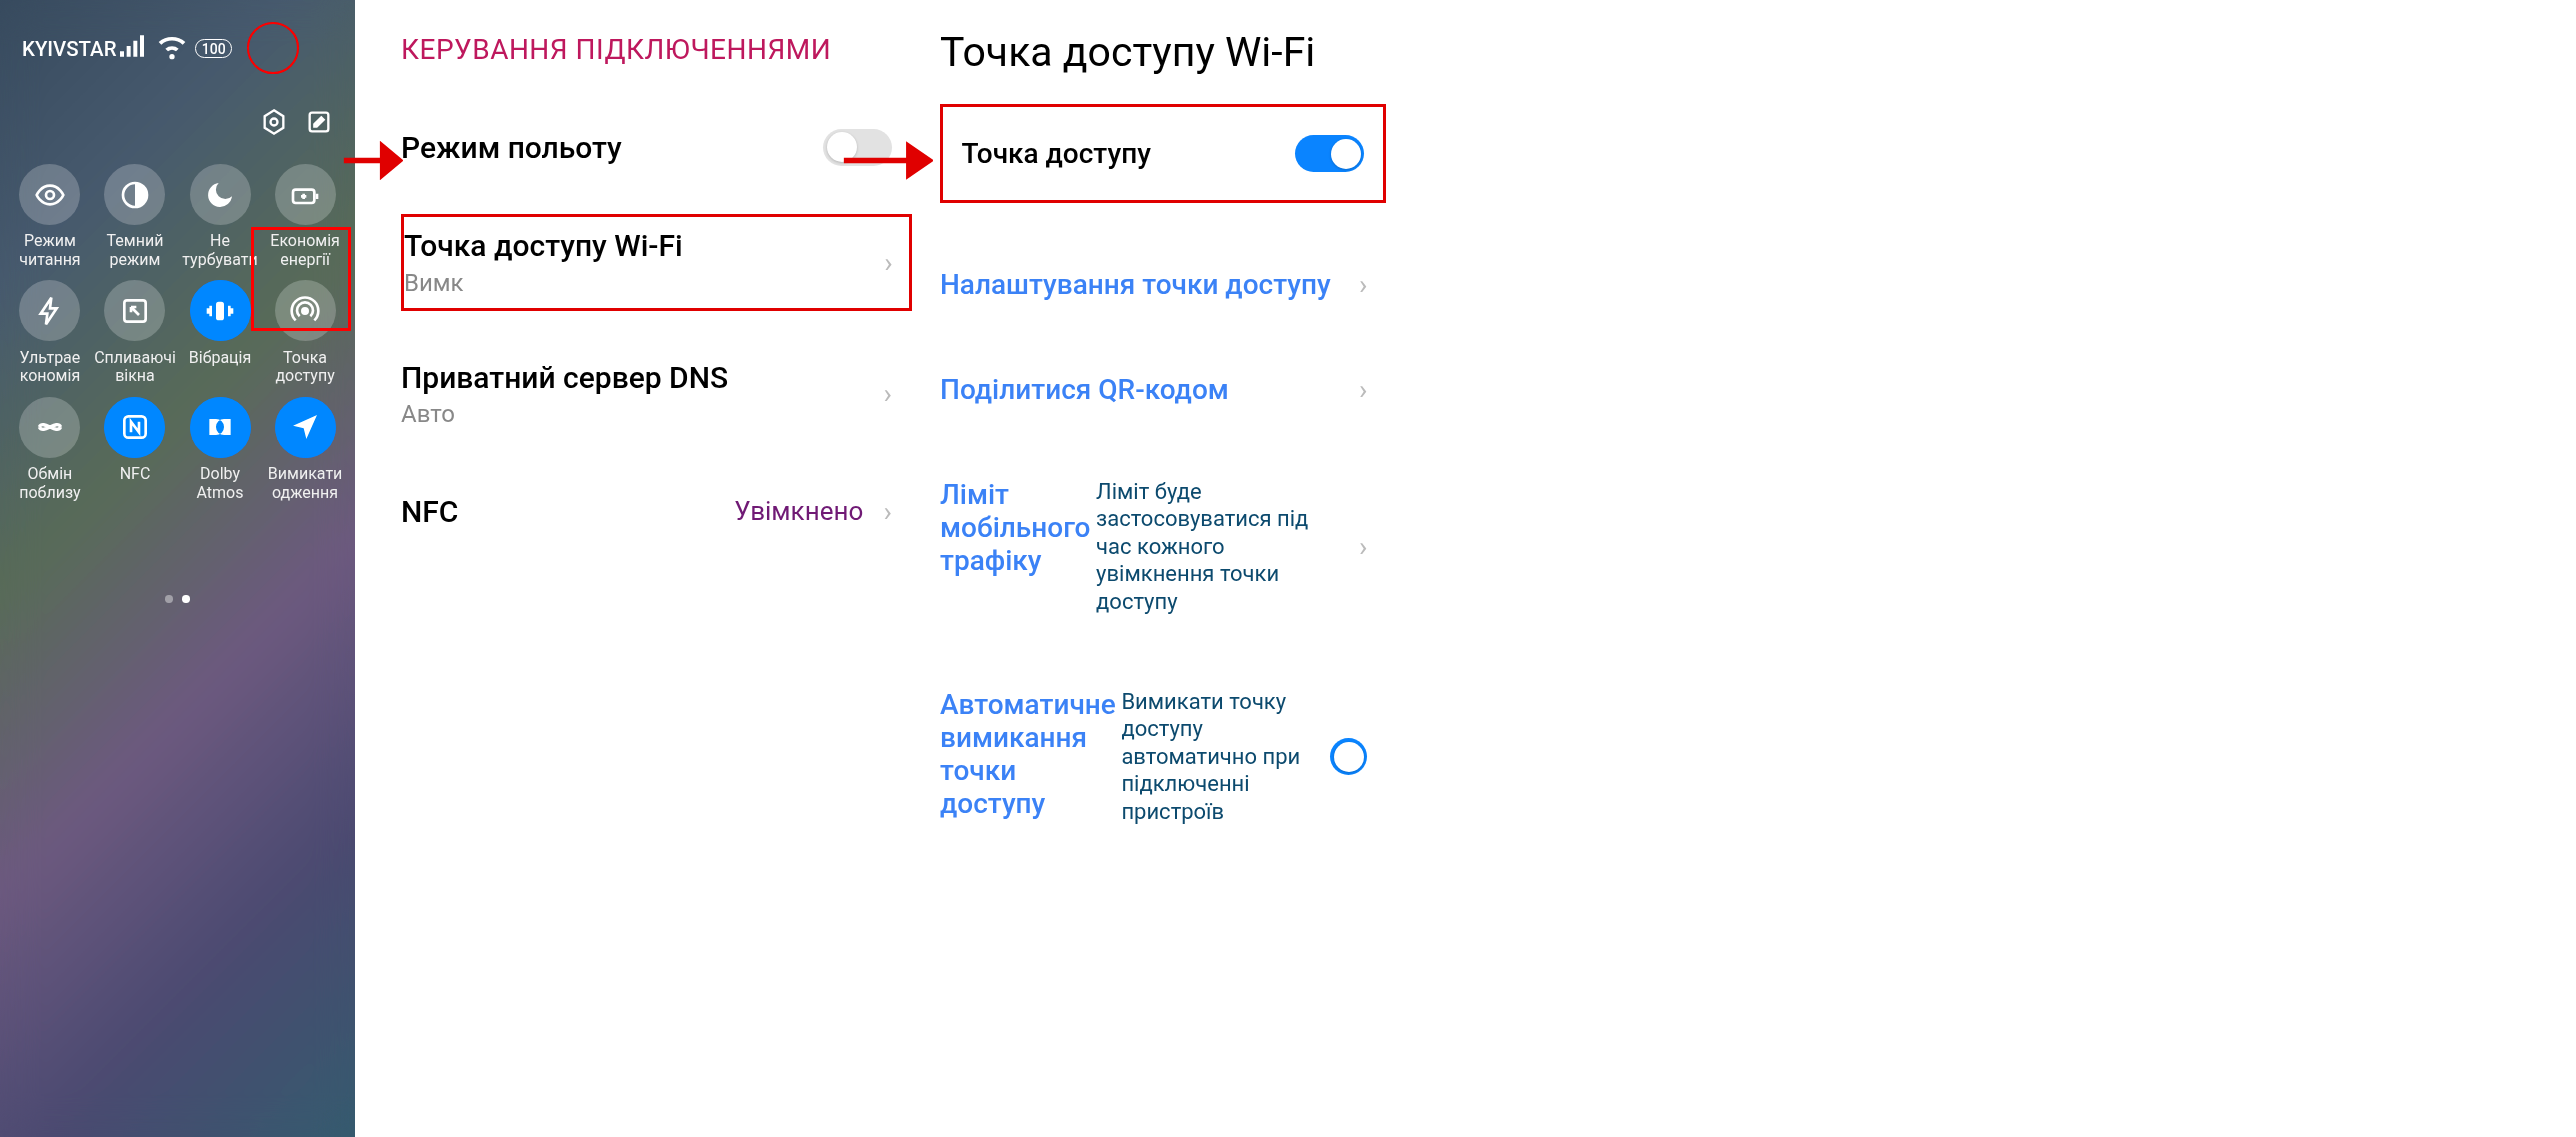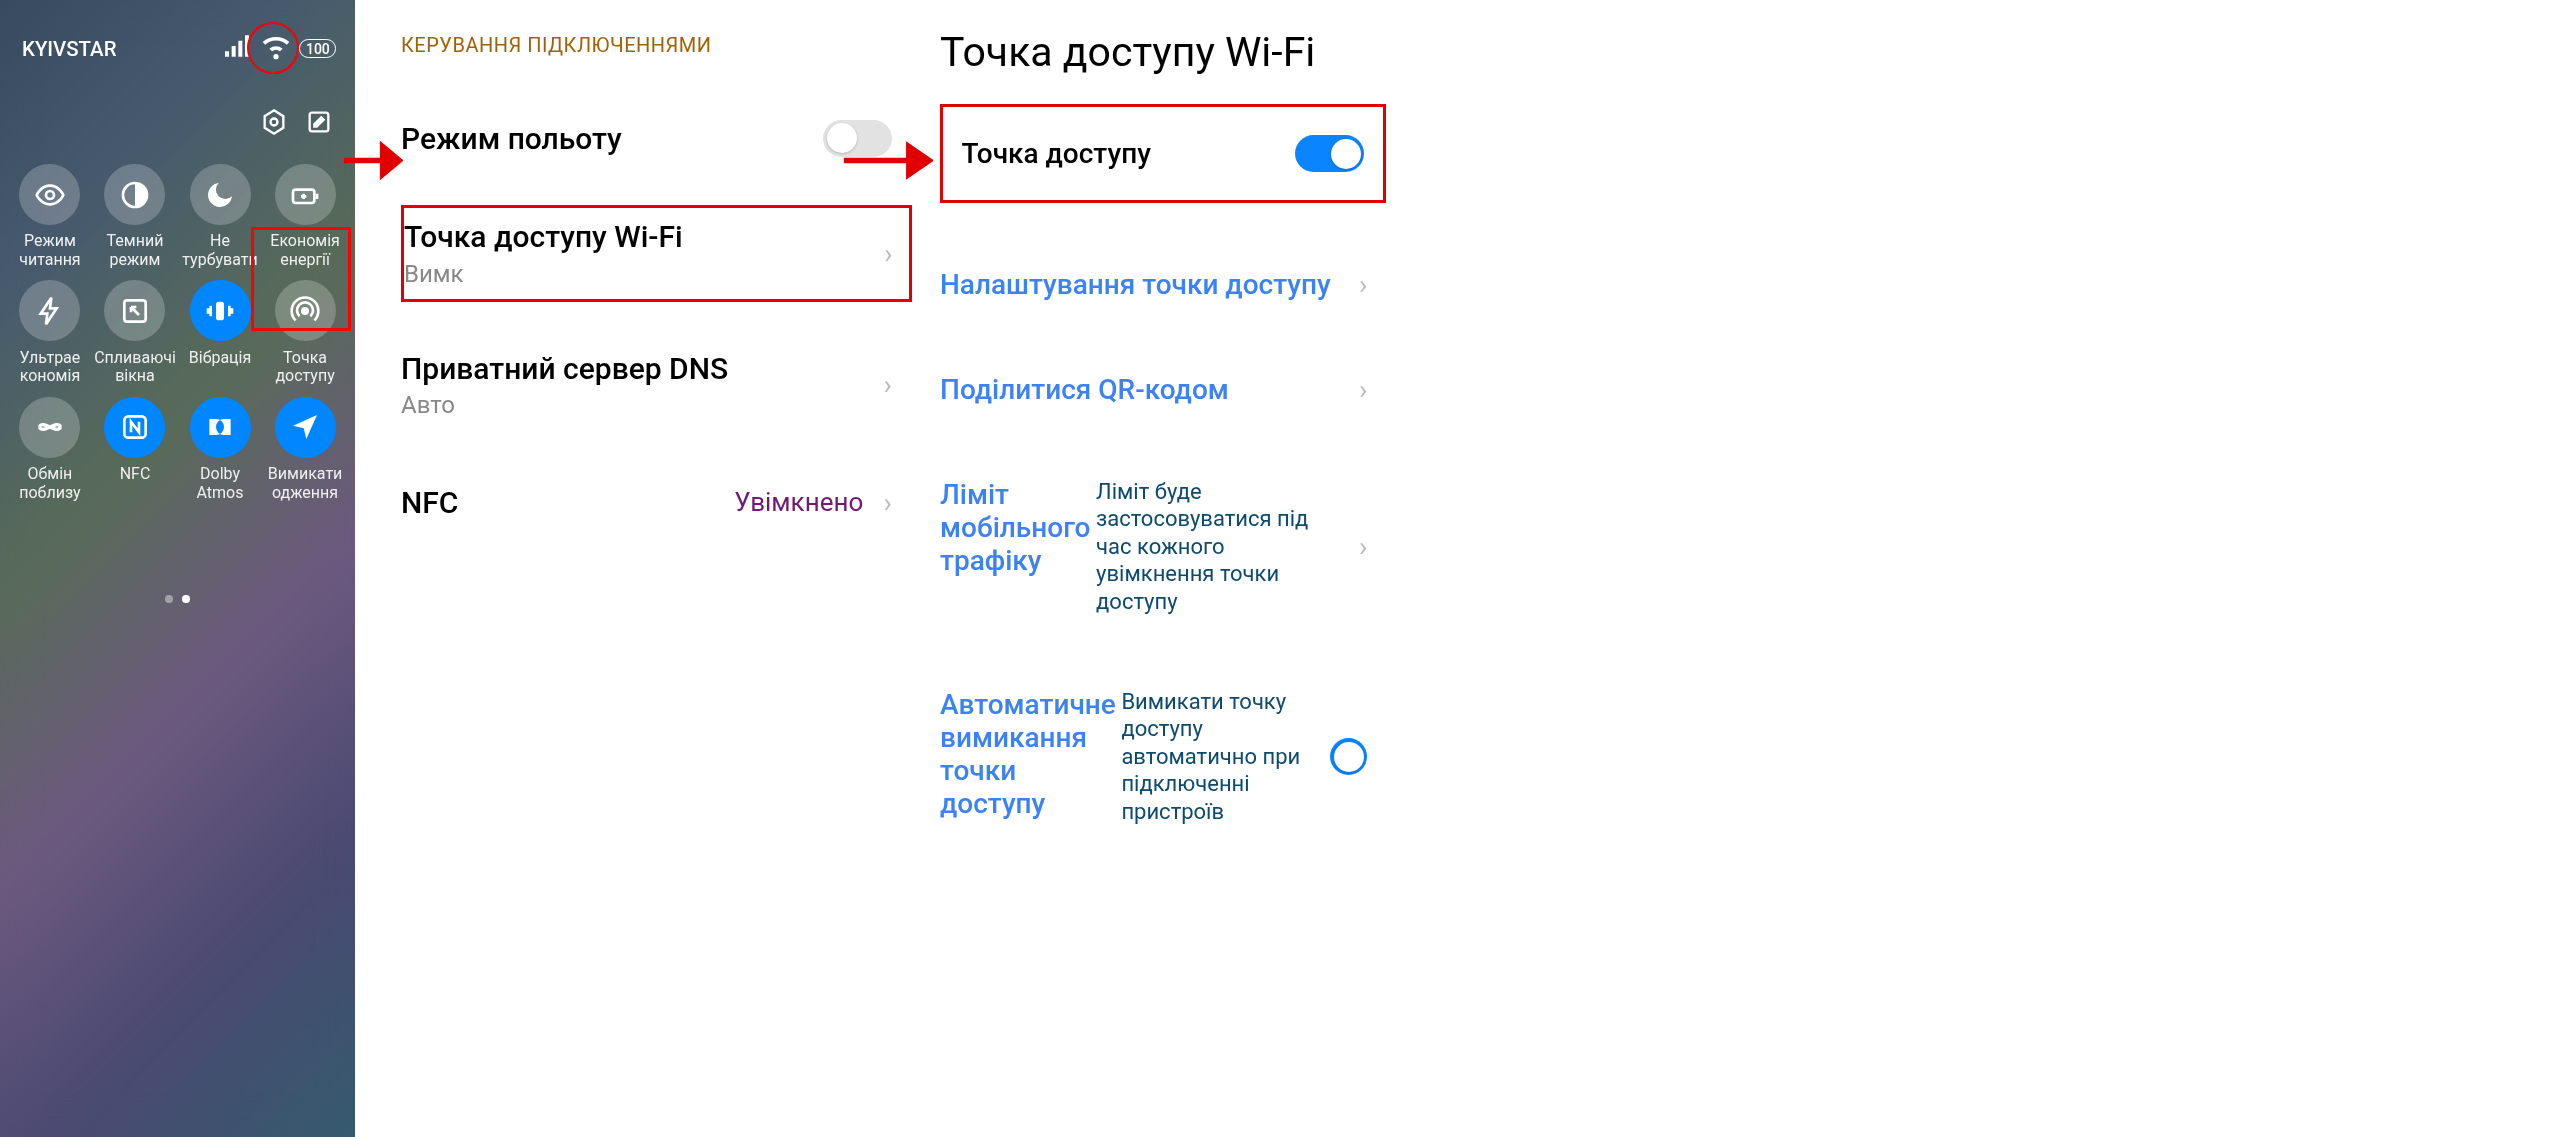--- a/index.html
+++ b/index.html
@@ -2,38 +2,38 @@
 <html style="font-size:15px"><head>
 <meta charset="utf-8">
 <style>
 * { margin: 0; padding: 0; box-sizing: border-box; font-family: -apple-system, "Segoe UI", Roboto, sans-serif; }
 body { width: 2576px; height: 1137px; display: flex; background: #fff; }
 
 
 .panel1 { width: 355px; height: 100%; position: relative; background: linear-gradient(135deg,#3a4a5a 0%, #4a5a6a 20%, #5a6a5a 40%, #6a5a7a 60%, #4a4a6a 80%, #3a5a6a 100%); filter: saturate(1.2); }
 .p1-blur { position:absolute; inset:0; backdrop-filter: blur(18.6px); }
 .p1-content { position: relative; z-index: 2; color: #fff; }
-.statusbar { display:flex; justify-content:space-between; align-items:center; padding: 30px 18.6px 0 22px; font-size: 20.4px; font-weight: 500; }
+.statusbar { display:flex; justify-content:flex-start; align-items:center; padding: 30px 18.6px 0 22px; font-size: 20.4px; font-weight: 500; }
 .status-right { display:flex; align-items:center; gap:7.4px; }
 .status-circle { position:absolute; top:22px; right:56px; width:52px; height:52px; border:2.8px solid #e00000; border-radius:50%; }
 .header-icons { display:flex; justify-content:flex-end; gap:16.7px; padding: 41px 22px 0 0; }
 .header-icons .mi { width:28px; height:28px; display:flex; align-items:center; justify-content:center; }
 .qs-grid { display:grid; grid-template-columns: repeat(4, 1fr); gap: 11px 0; padding: 28px 7.4px 0 7.4px; }
 .qs-item { display:flex; flex-direction:column; align-items:center; gap:7.4px; }
 .qs-circle { width:61px; height:61px; border-radius:50%; display:flex; align-items:center; justify-content:center; background: rgba(255,255,255,0.22); }
 .qs-circle.active { background:#0a84ff; }
 .qs-label { font-size:16px; text-align:center; line-height:1.15; min-height: 37px; color:#f0f0f0; }
 .qs-highlight { position:absolute; top:227px; left:251px; width:100px; height:104px; border:3.7px solid #e00000; }
 .dots { display:flex; justify-content:center; gap:9.3px; margin-top:93px; }
 .dots span { width:7.4px; height:7.4px; border-radius:50%; background:rgba(255,255,255,.4); }
 .dots span.active { background:#fff; }
 
 
 .panel2 { width: 563px; padding: 33px 0 0 46px; position: relative; }
-.sect-head { color:#a16207; font-size:20px; letter-spacing:0.5px; margin-bottom:46px; }
+.sect-head { color:#be185d; font-size:28px; letter-spacing:0.5px; margin-bottom:46px; }
 .row { display:flex; align-items:center; justify-content:space-between; padding: 16.7px 26px 16.7px 0; }
 .row-body { display:flex; flex-direction:column; gap:5.6px; }
 .row-title { font-size:30px; font-weight:500; color:#000; }
 .row-sub { font-size:24px; color:#888; }
 .row-val { font-size:26px; color:#701a75; margin-right:11px; }
 .toggle-off { width:69px; height:37px; background:#e2e2e2; border-radius:18.6px; position:relative; }
 .toggle-off::after { content:''; position:absolute; width:30px; height:30px; background:#fff; border-radius:50%; top:3.7px; left:3.7px; box-shadow:0 0.9px 2.8px rgba(0,0,0,.2); }
 .toggle-on { width:69px; height:37px; background:#0a84ff; border-radius:18.6px; position:relative; }
 .toggle-on::after { content:''; position:absolute; width:30px; height:30px; background:#fff; border-radius:50%; top:3.7px; right:3.7px; box-shadow:0 0.9px 2.8px rgba(0,0,0,.2); }
 .chev { color:#bbb; font-size:28px; }

